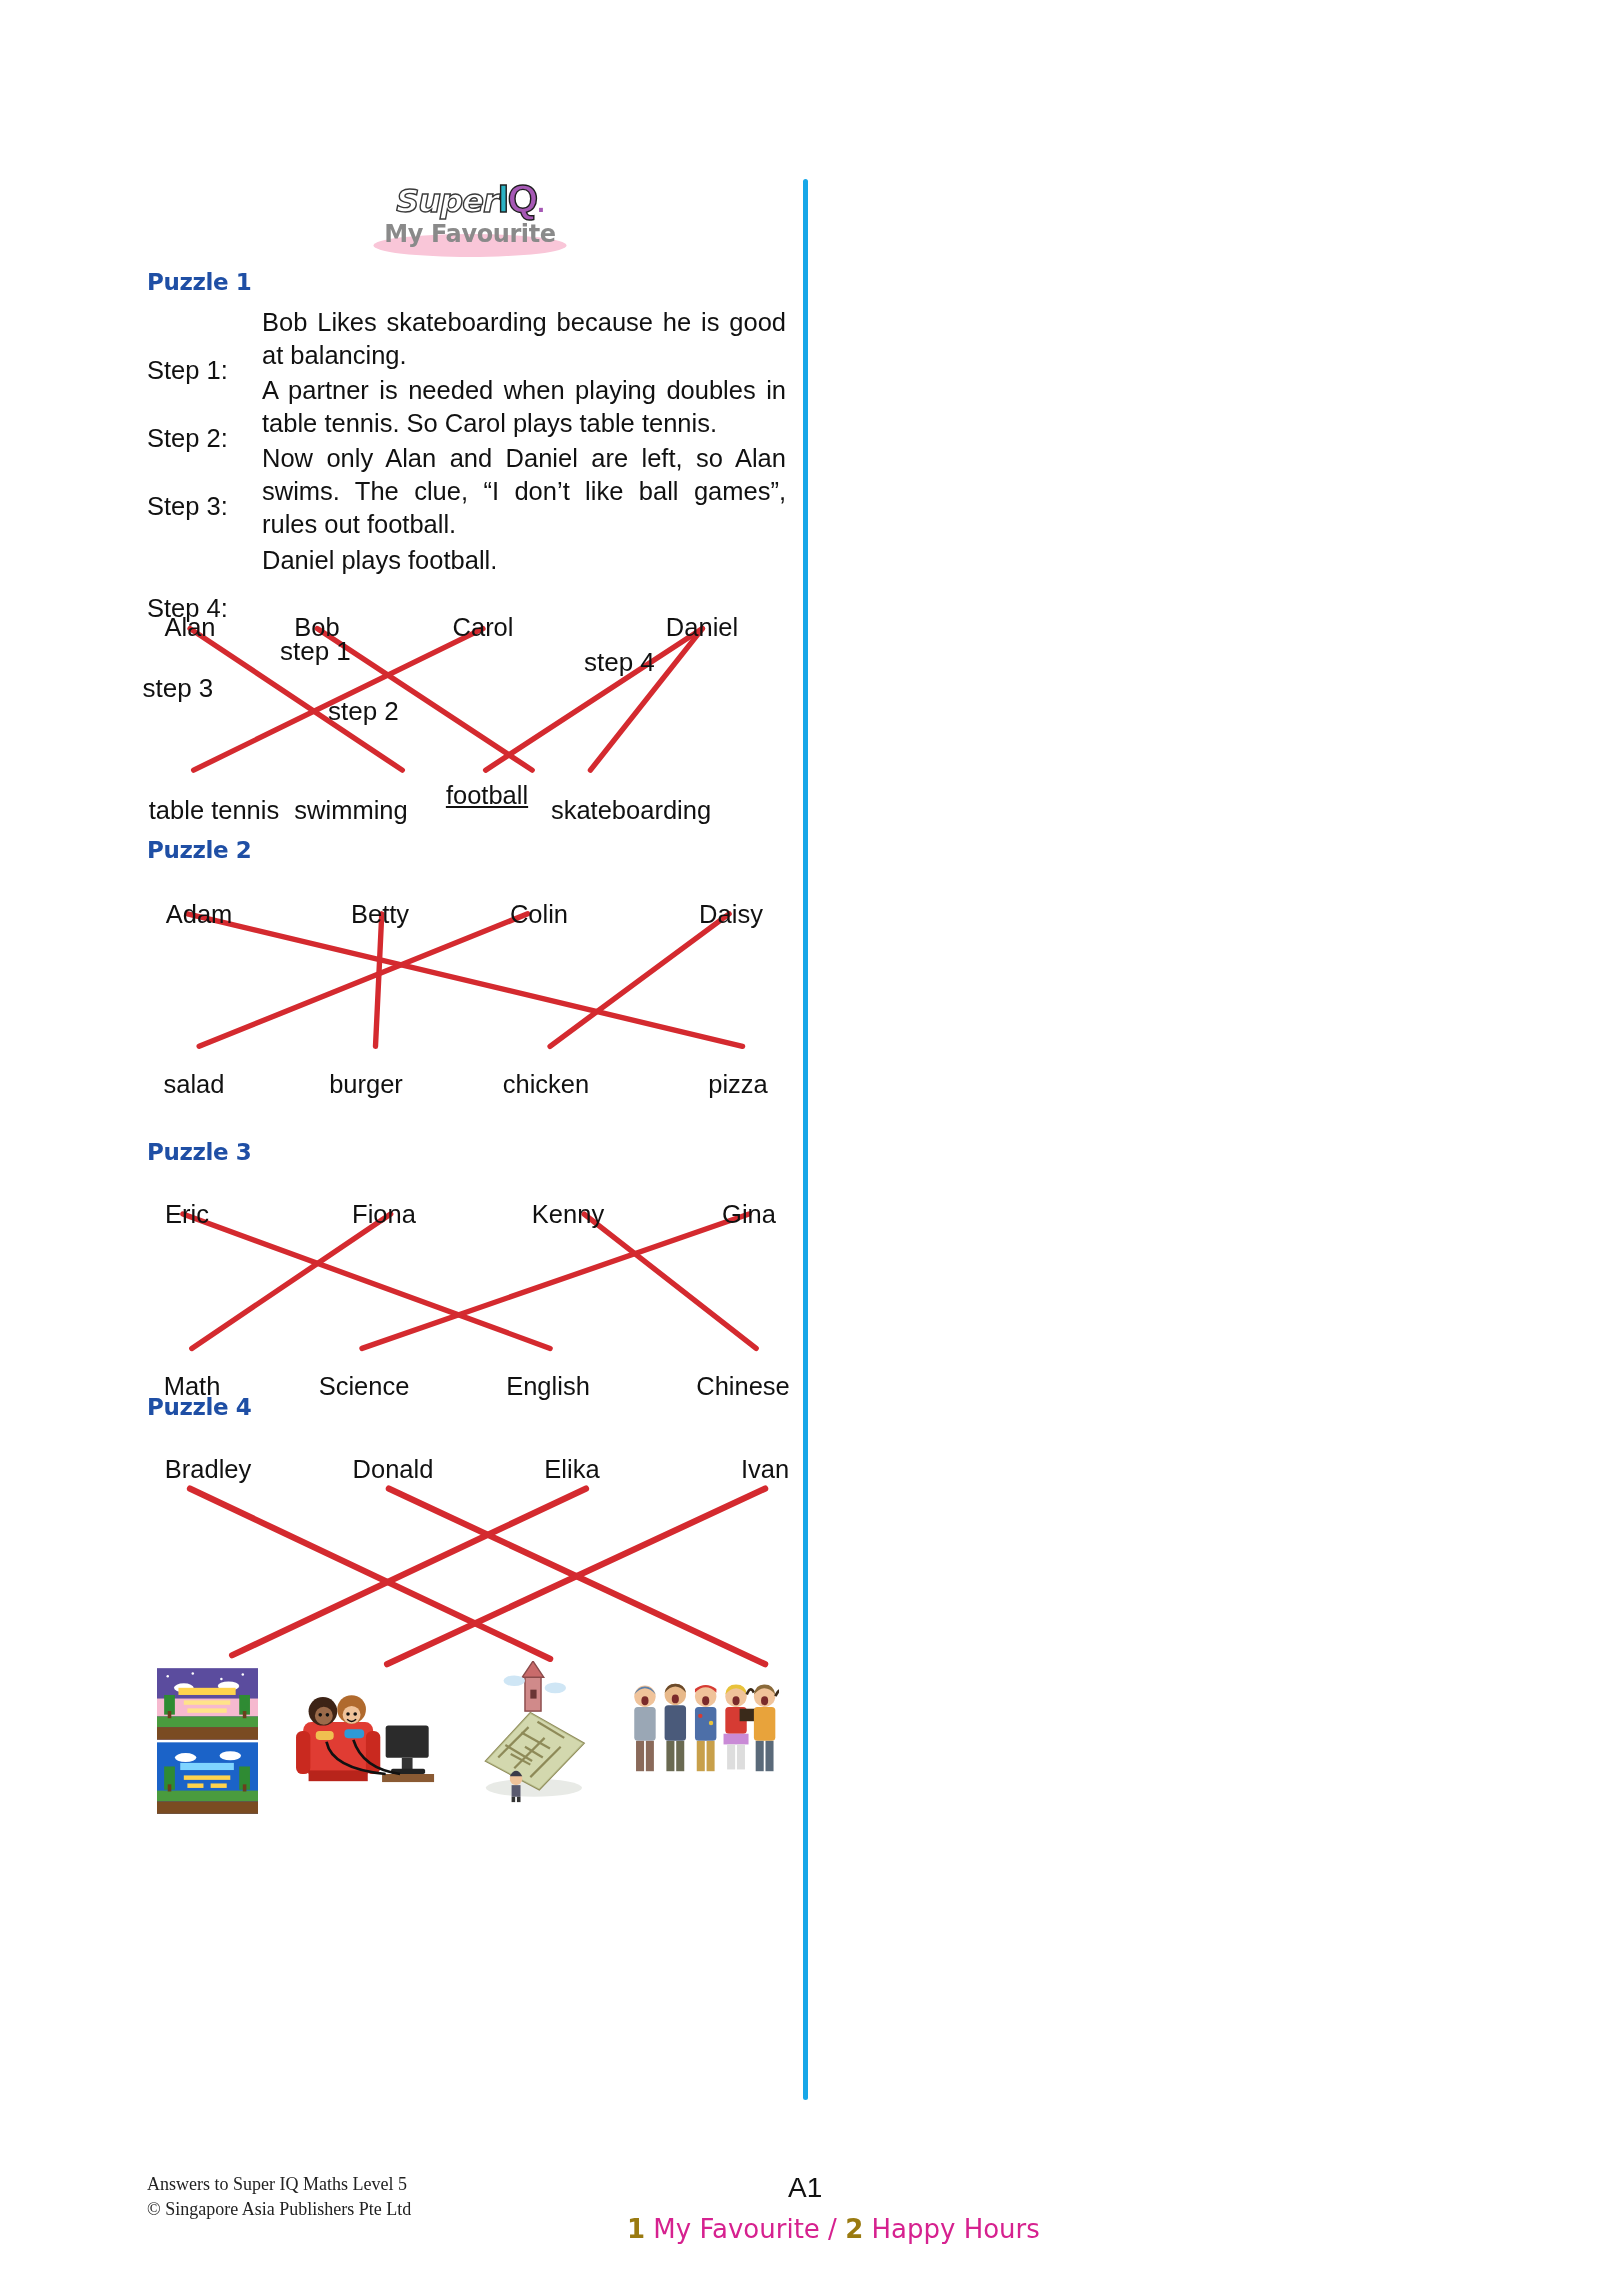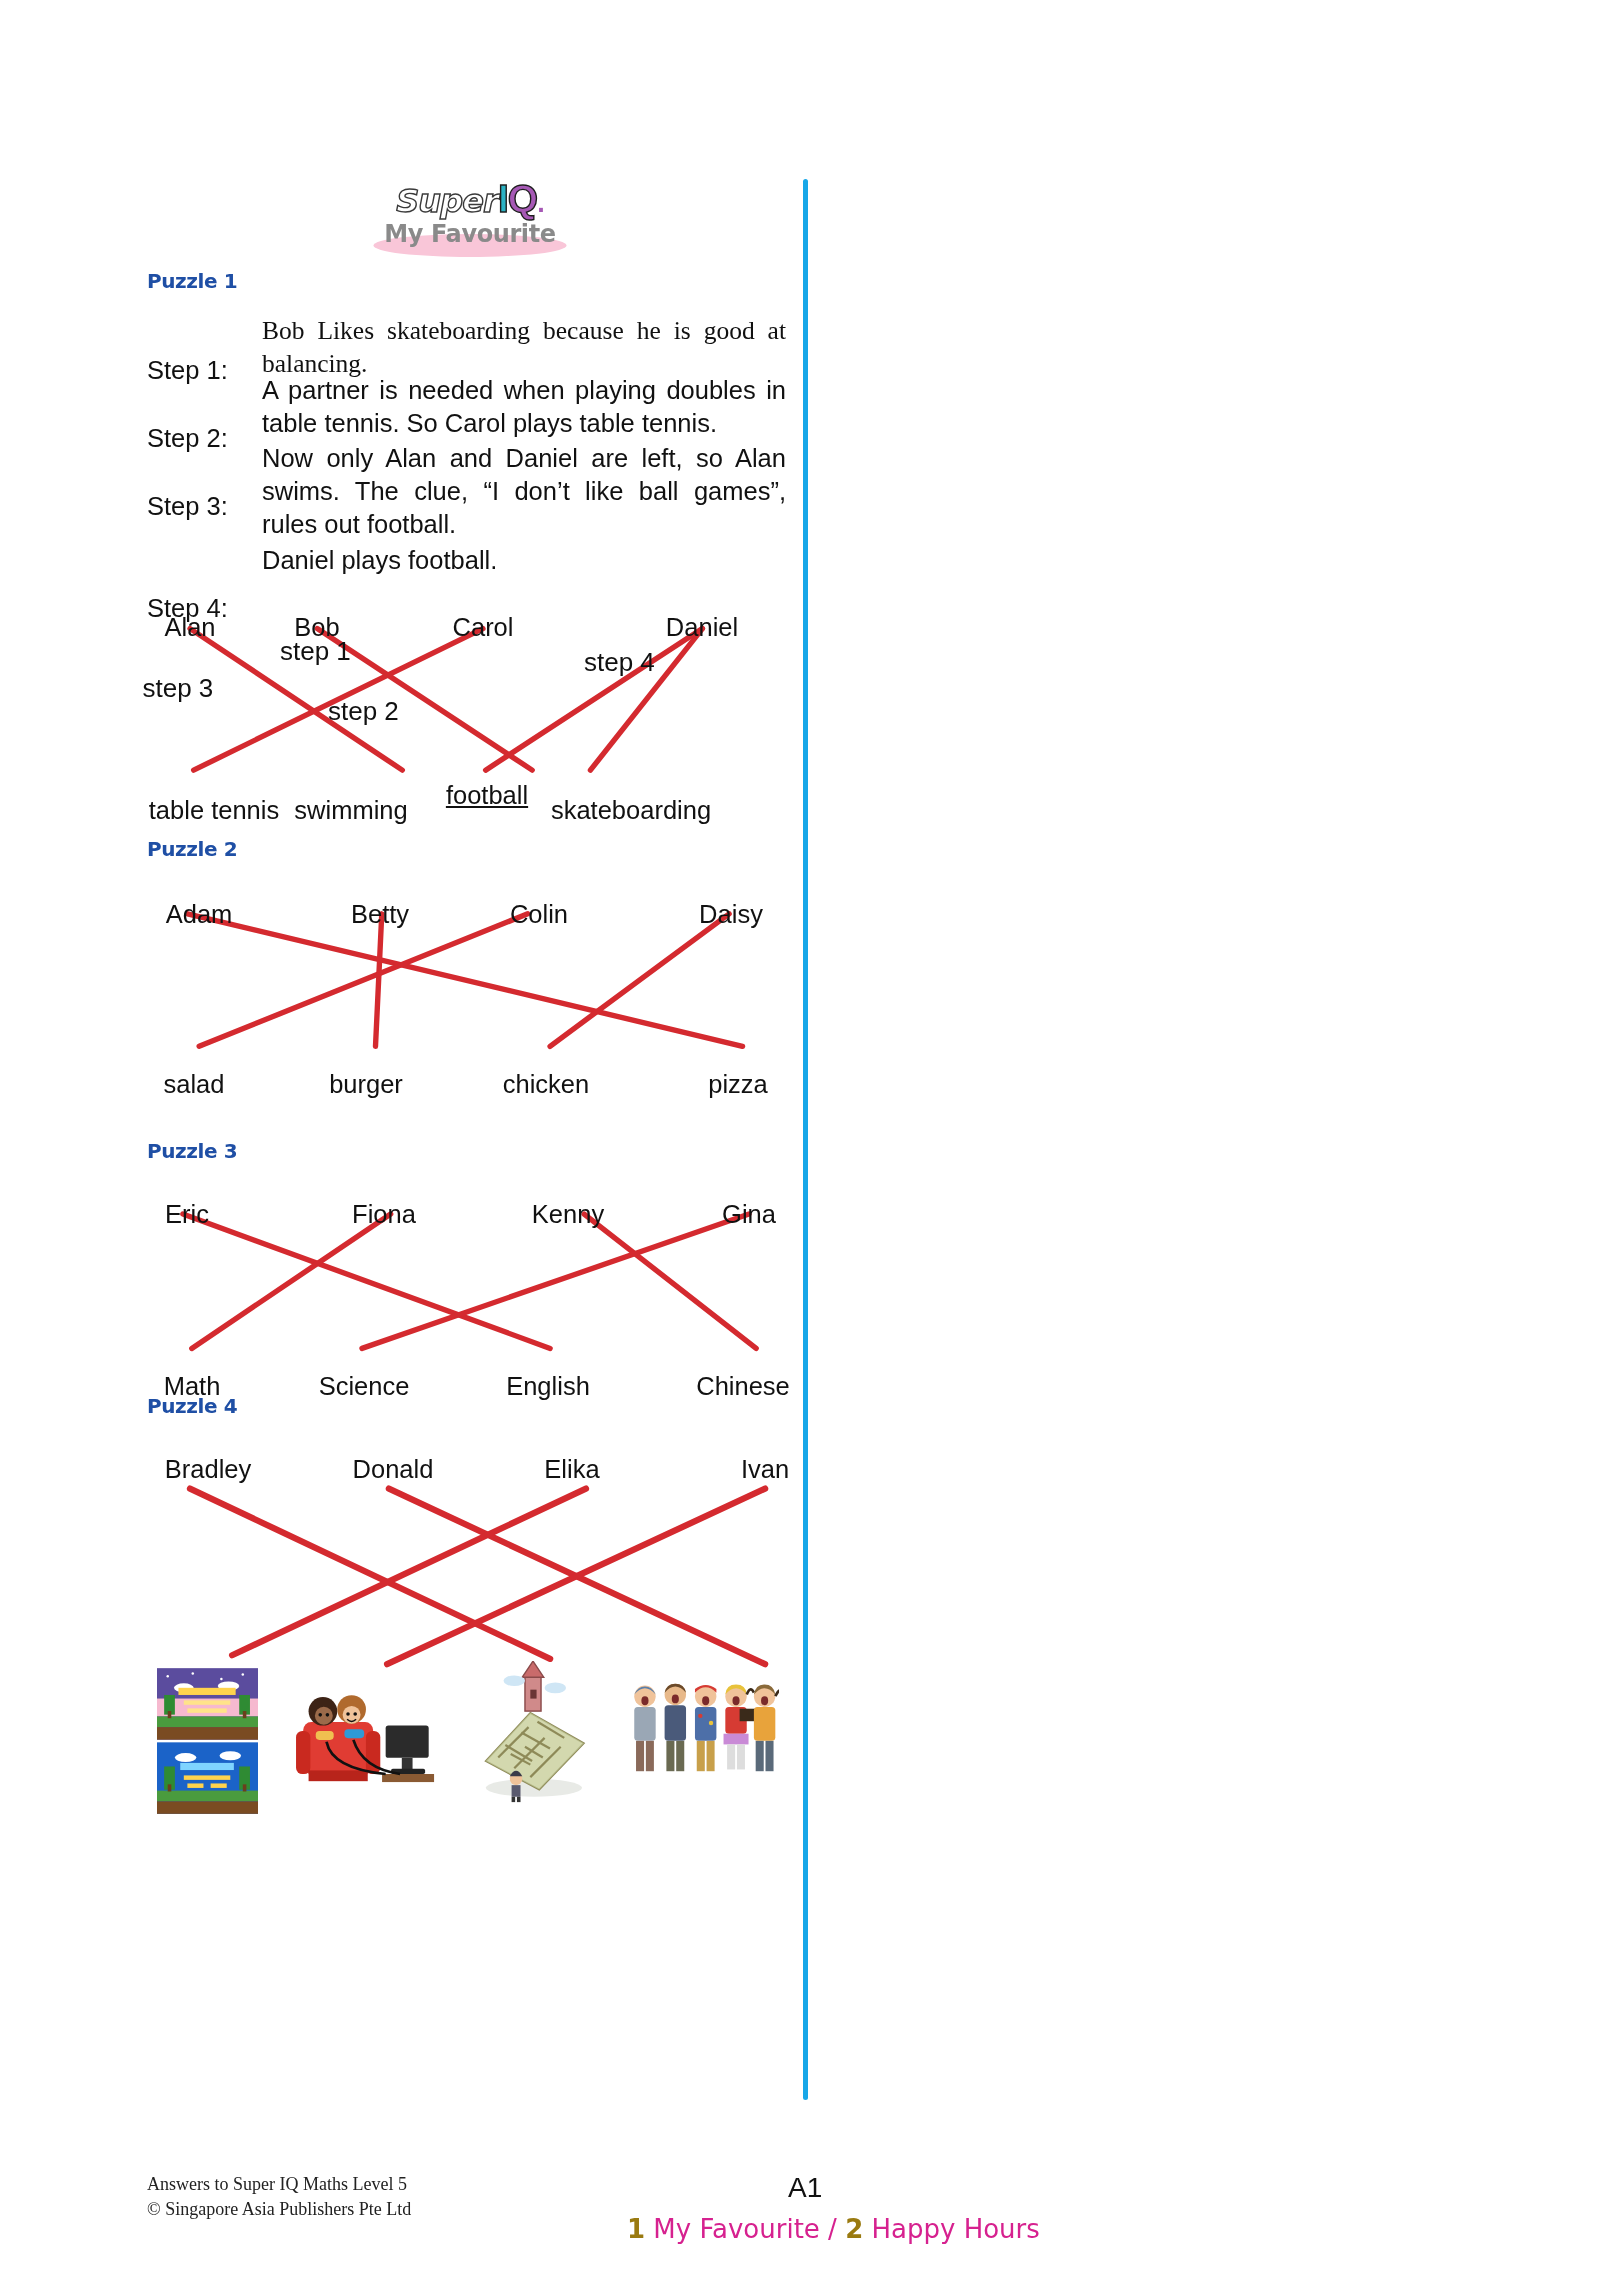--- a/index.html
+++ b/index.html
@@ -28,21 +28,21 @@
   .lg-i{color:#2bb3c4;-webkit-text-stroke:1.4px #1d1d1d;font-size:39px;font-weight:bold;}
   .lg-q{color:#a659b5;-webkit-text-stroke:1.4px #1d1d1d;font-size:39px;font-weight:bold;}
   .lg-dot{color:#a659b5;font-size:27px;}
   .logo-sub-wrap{position:relative;margin-top:1.8px;height:32px;}
   .logo-ellipse{position:absolute;left:50%;top:14.3px;transform:translateX(-50%);
                 width:193px;height:23px;background:#f9c6d8;border-radius:50%;}
   .logo-sub{position:relative;font-size:24px;font-weight:bold;color:#8a8a8a;
             font-family:"DejaVu Sans",sans-serif;letter-spacing:-0.4px;}
 
   
-  .puzzle-h{color:#1f4fa5;font-weight:bold;font-size:20px;letter-spacing:-0.4px;
+  .puzzle-h{color:#1f4fa5;font-weight:bold;font-size:23px;letter-spacing:-0.4px;
             font-family:"DejaVu Sans",sans-serif;position:absolute;}
   .txt{position:absolute;font-size:25.5px;line-height:33px;color:#111;
        font-family:"Liberation Sans","DejaVu Sans",sans-serif;}
   .just{text-align:justify;}
   .stepcol{position:absolute;font-size:25.5px;line-height:33px;margin-top:48px;}
 
   
   .match{position:absolute;}
   .match .lbl{position:absolute;font-size:25.5px;white-space:nowrap;
               transform:translateX(-50%);margin-top:22px;}
@@ -77,21 +77,21 @@
       </div>
       <div class="logo-sub-wrap">
         <div class="logo-ellipse"></div>
         <div class="logo-sub">My Favourite</div>
       </div>
     </div>
 
     <div class="puzzle-h" style="left:147px;top:269px;">Puzzle 1</div>
 
     <div class="stepcol" style="left:147px;top:306px;">Step 1:</div>
-    <div class="txt just" style="left:262px;top:314px;width:524px;font-family:Liberation Serif, serif;">Bob Likes skateboarding because he is good at balancing.</div>
+    <div class="txt just" style="left:262px;top:306px;width:524px;">Bob Likes skateboarding because he is good at balancing.</div>
 
     <div class="stepcol" style="left:147px;top:374px;">Step 2:</div>
     <div class="txt just" style="left:262px;top:374px;width:524px;">A partner is needed when playing doubles in table tennis. So Carol plays table tennis.</div>
 
     <div class="stepcol" style="left:147px;top:442px;">Step 3:</div>
     <div class="txt just" style="left:262px;top:442px;width:524px;">Now only Alan and Daniel are left, so Alan swims. The clue, “I don’t like ball games”, rules out football.</div>
 
     <div class="stepcol" style="left:147px;top:544px;">Step 4:</div>
     <div class="txt" style="left:262px;top:544px;width:524px;">Daniel plays football.</div>
 

